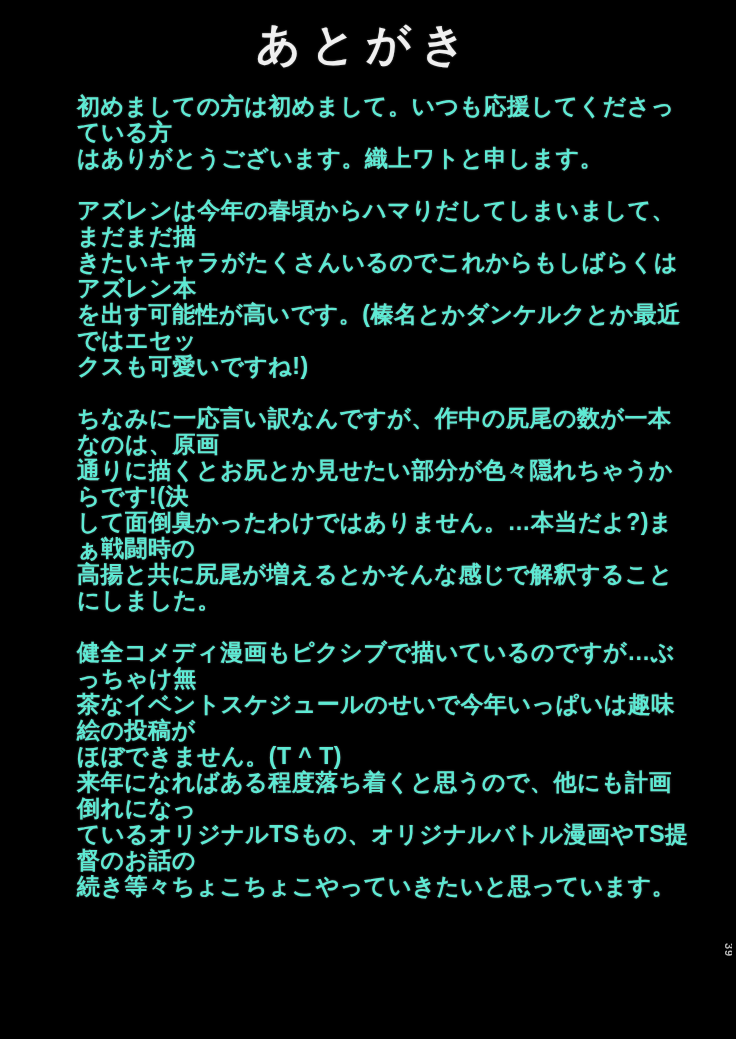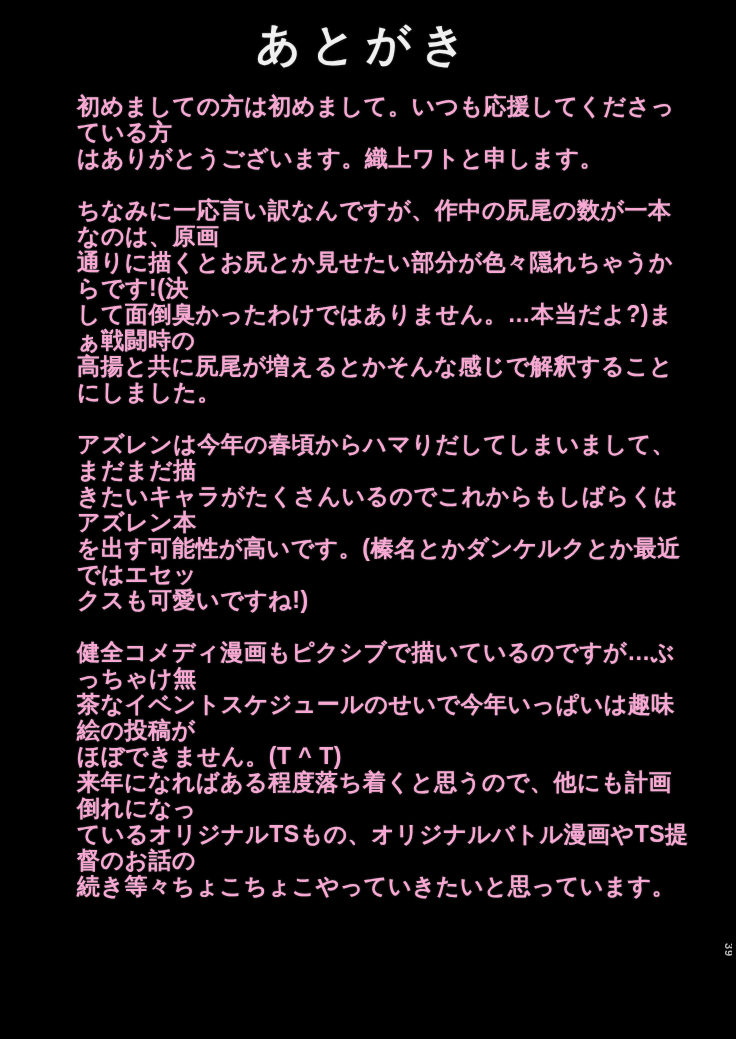--- a/index.html
+++ b/index.html
@@ -31,21 +31,21 @@
     position: absolute;
     top: 93px;
     left: 77px;
     right: 40px;
   }
   .para {
     margin: 0 0 26px 0;
     font-size: 23px;
     line-height: 26px;
     letter-spacing: 0.5px;
-    color: #f9a8d4;
+    color: #5eead4;
     text-shadow: 0 0 2px rgba(255,255,255,0.35);
     white-space: pre-line;
     font-weight: bold;
   }
   .page-number {
     position: absolute;
     right: -4px;
     top: 944px;
     font-size: 11px;
     color: #b9b9b9;
@@ -56,28 +56,28 @@
 </style>
 </head>
 <body>
 
 <div class="page">
   <h1 class="title">あとがき</h1>
 
   <div class="content">
     <p class="para">初めましての方は初めまして。いつも応援してくださっている方
 はありがとうございます。織上ワトと申します。</p>
+    <p class="para">アズレンは今年の春頃からハマりだしてしまいまして、まだまだ描
+きたいキャラがたくさんいるのでこれからもしばらくはアズレン本
+を出す可能性が高いです。(榛名とかダンケルクとか最近ではエセッ
+クスも可愛いですね!)</p>
     <p class="para">ちなみに一応言い訳なんですが、作中の尻尾の数が一本なのは、原画
 通りに描くとお尻とか見せたい部分が色々隠れちゃうからです!(決
 して面倒臭かったわけではありません。…本当だよ?)まぁ戦闘時の
 高揚と共に尻尾が増えるとかそんな感じで解釈することにしました。</p>
-    <p class="para">アズレンは今年の春頃からハマりだしてしまいまして、まだまだ描
-きたいキャラがたくさんいるのでこれからもしばらくはアズレン本
-を出す可能性が高いです。(榛名とかダンケルクとか最近ではエセッ
-クスも可愛いですね!)</p>
     <p class="para">健全コメディ漫画もピクシブで描いているのですが…ぶっちゃけ無
 茶なイベントスケジュールのせいで今年いっぱいは趣味絵の投稿が
 ほぼできません。(T ^ T)
 来年になればある程度落ち着くと思うので、他にも計画倒れになっ
 ているオリジナルTSもの、オリジナルバトル漫画やTS提督のお話の
 続き等々ちょこちょこやっていきたいと思っています。</p>
 
   </div>
 
   <div class="page-number">39</div>

